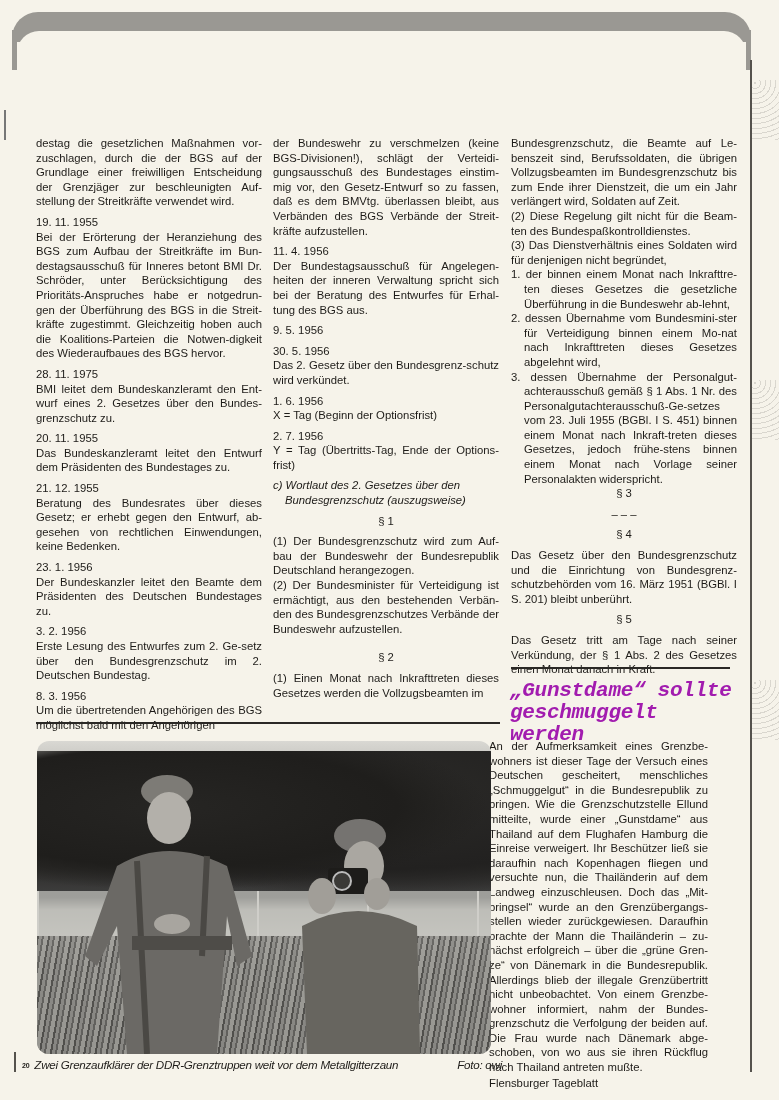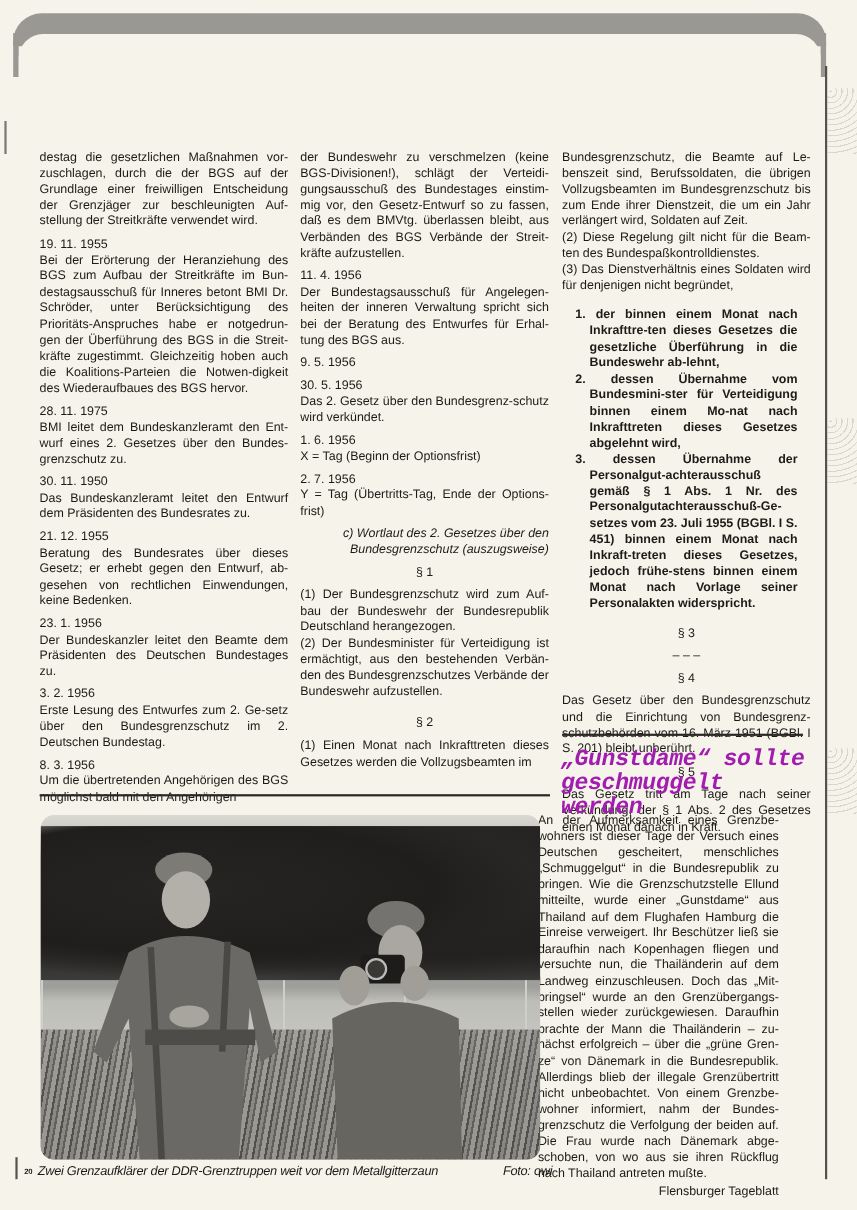--- a/index.html
+++ b/index.html
@@ -38,42 +38,42 @@
     position: absolute; top: 136px; width: 226px;
     font-size: 11.3px; line-height: 14.6px; text-align: justify;
     hyphens: manual;
   }
   .col1 { left: 36px; }
   .col2 { left: 273px; }
   .col3 { left: 511px; }
   .col p { margin: 0 0 6px 0; }
   .date { display: block; }
   .para-sym { text-align: center; margin: 6px 0 2px 0; }
-  .subhead { font-style: italic; margin: 8px 0 12px 0; text-align: right; padding-left: 12px; text-indent: -12px; }
-  .list { margin: 12px; padding: 0; list-style: none; font-weight: bold; }
+  .subhead { font-style: italic; margin: 8px 0 12px 0; text-align: left; padding-left: 12px; text-indent: -12px; }
+  .list { margin: 0; padding: 0; list-style: none; }
   .list li { padding-left: 13px; text-indent: -13px; margin: 0; }
   .hr12 {
     position: absolute; left: 36px; top: 722px; width: 464px; height: 1.5px; background: #2a2825;
   }
   .hr3 {
     position: absolute; left: 511px; top: 667px; width: 219px; height: 1.5px; background: #2a2825;
   }
   .headline {
     position: absolute; left: 510px; top: 680px; width: 230px;
     font-family: Liberation Mono, monospace;
     font-weight: bold; font-style: italic;
     font-size: 21px; line-height: 22px; letter-spacing: -0.3px;
     color: #a21caf;
   }
   .story {
     position: absolute; left: 489px; top: 739px; width: 219px;
     font-size: 11.3px; line-height: 14.6px; text-align: justify;
   }
   .story p { margin: 0; }
-  .source { text-align: right; margin-top: 1px !important; }
+  .source { margin-top: 1px !important; }
   .photo {
     position: absolute; left: 37px; top: 741px; width: 454px; height: 313px;
     border-radius: 12px; overflow: hidden;
     background: linear-gradient(180deg, #d9d8d3 0%, #d0cfca 3%, #3a3936 12%, #2d2c2a 40%, #404040 50%, #a7a6a1 54%, #bcbbb6 62%, #8e8d88 72%, #6e6d69 100%);
   }
   .photo .trees {
     position: absolute; left: 0; top: 10px; width: 100%; height: 140px;
     background: radial-gradient(ellipse at 30% 40%, #262523 0%, #1f1e1c 50%, transparent 70%),
                 radial-gradient(ellipse at 75% 30%, #2b2a28 0%, #222120 55%, transparent 75%);
   }
@@ -116,21 +116,21 @@
 <div class="right-rule"></div>
 <div class="left-mark"></div>
 <div class="speckle" style="top:80px"></div>
 <div class="speckle" style="top:380px"></div>
 <div class="speckle" style="top:680px"></div>
 
 <div class="col col1">
   <p>destag die gesetzlichen Maßnahmen vor-zuschlagen, durch die der BGS auf der Grundlage einer freiwilligen Entscheidung der Grenzjäger zur beschleunigten Auf-stellung der Streitkräfte verwendet wird.</p>
   <p><span class="date">19. 11. 1955</span><span>Bei der Erörterung der Heranziehung des BGS zum Aufbau der Streitkräfte im Bun-destagsausschuß für Inneres betont BMI Dr. Schröder, unter Berücksichtigung des Prioritäts-Anspruches habe er notgedrun-gen der Überführung des BGS in die Streit-kräfte zugestimmt. Gleichzeitig hoben auch die Koalitions-Parteien die Notwen-digkeit des Wiederaufbaues des BGS hervor.</span></p>
   <p><span class="date">28. 11. 1975</span><span>BMI leitet dem Bundeskanzleramt den Ent-wurf eines 2. Gesetzes über den Bundes-grenzschutz zu.</span></p>
-  <p><span class="date">30. 11. 1950</span><span>Das Bundeskanzleramt leitet den Entwurf dem Präsidenten des Bundesrates zu.</span></p>
+  <p><span class="date">20. 11. 1955</span><span>Das Bundeskanzleramt leitet den Entwurf dem Präsidenten des Bundestages zu.</span></p>
   <p><span class="date">21. 12. 1955</span><span>Beratung des Bundesrates über dieses Gesetz; er erhebt gegen den Entwurf, ab-gesehen von rechtlichen Einwendungen, keine Bedenken.</span></p>
   <p><span class="date">23. 1. 1956</span><span>Der Bundeskanzler leitet den Beamte dem Präsidenten des Deutschen Bundestages zu.</span></p>
   <p><span class="date">3. 2. 1956</span><span>Erste Lesung des Entwurfes zum 2. Ge-setz über den Bundesgrenzschutz im 2. Deutschen Bundestag.</span></p>
   <p><span class="date">8. 3. 1956</span><span>Um die übertretenden Angehörigen des BGS möglichst bald mit den Angehörigen</span></p>
 </div>
 
 <div class="col col2">
   <p>der Bundeswehr zu verschmelzen (keine BGS-Divisionen!), schlägt der Verteidi-gungsausschuß des Bundestages einstim-mig vor, den Gesetz-Entwurf so zu fassen, daß es dem BMVtg. überlassen bleibt, aus Verbänden des BGS Verbände der Streit-kräfte aufzustellen.</p>
   <p><span class="date">11. 4. 1956</span><span>Der Bundestagsausschuß für Angelegen-heiten der inneren Verwaltung spricht sich bei der Beratung des Entwurfes für Erhal-tung des BGS aus.</span></p>
   <p><span class="date">9. 5. 1956</span></p>

